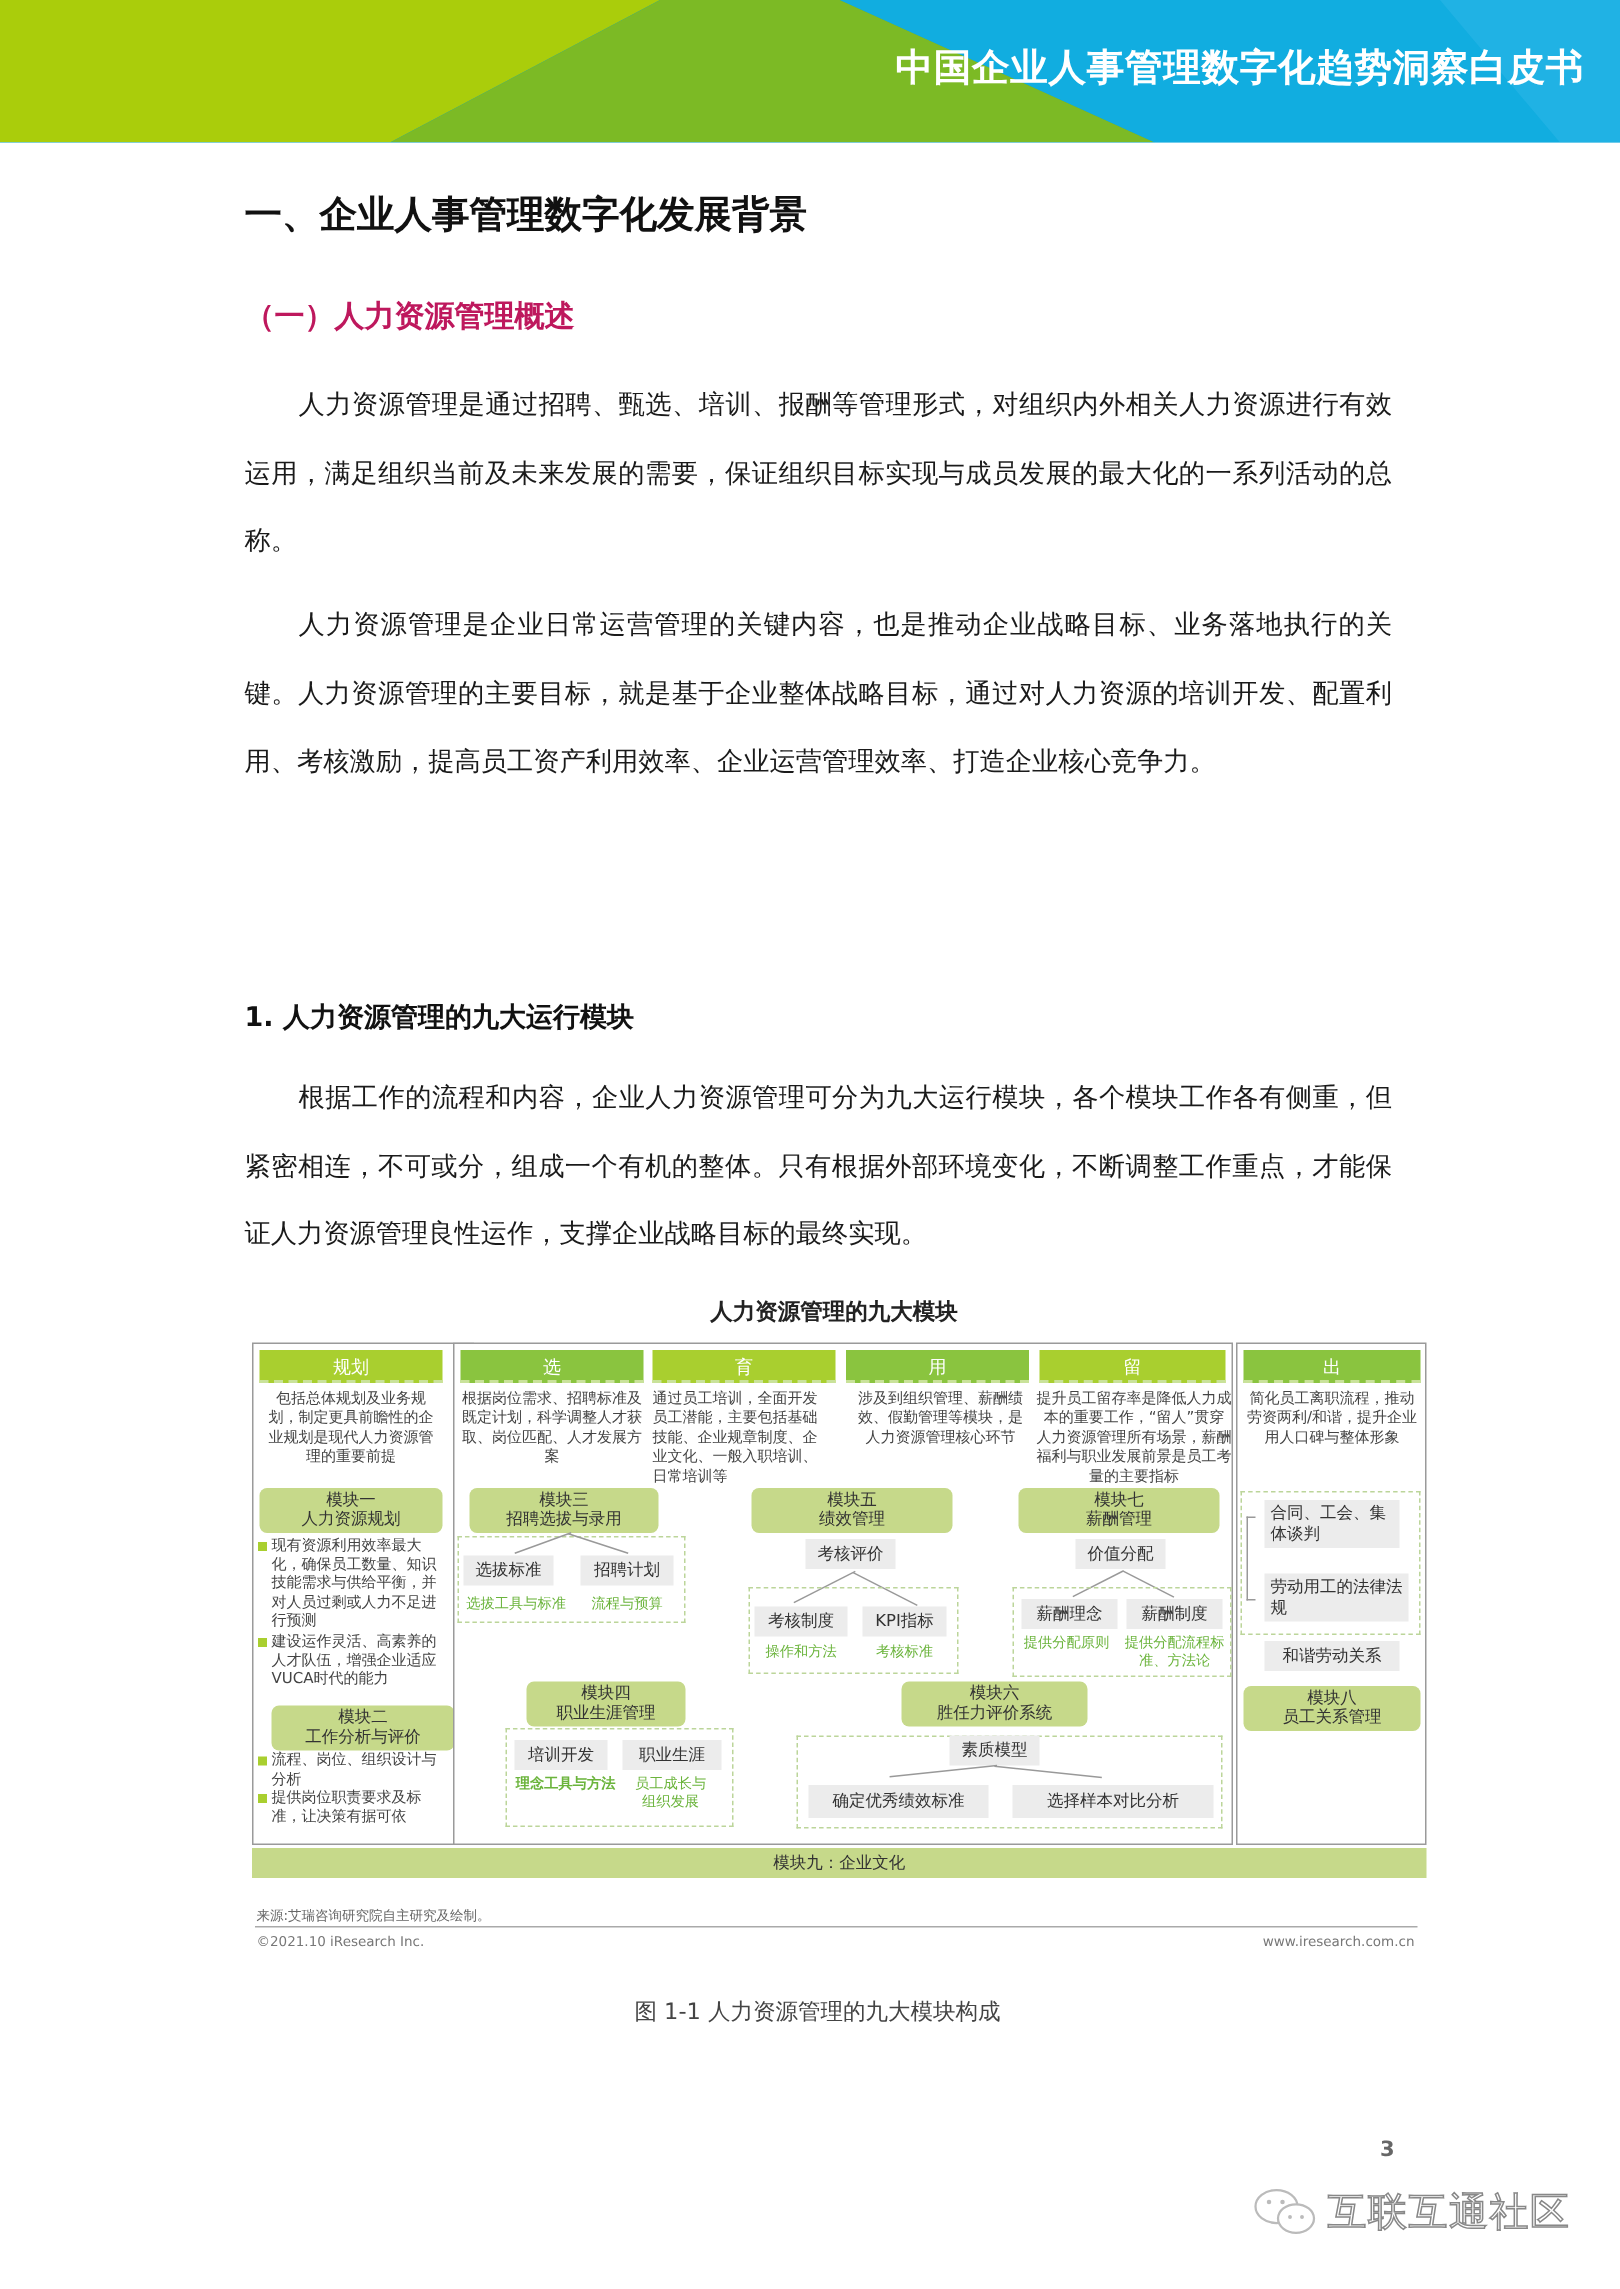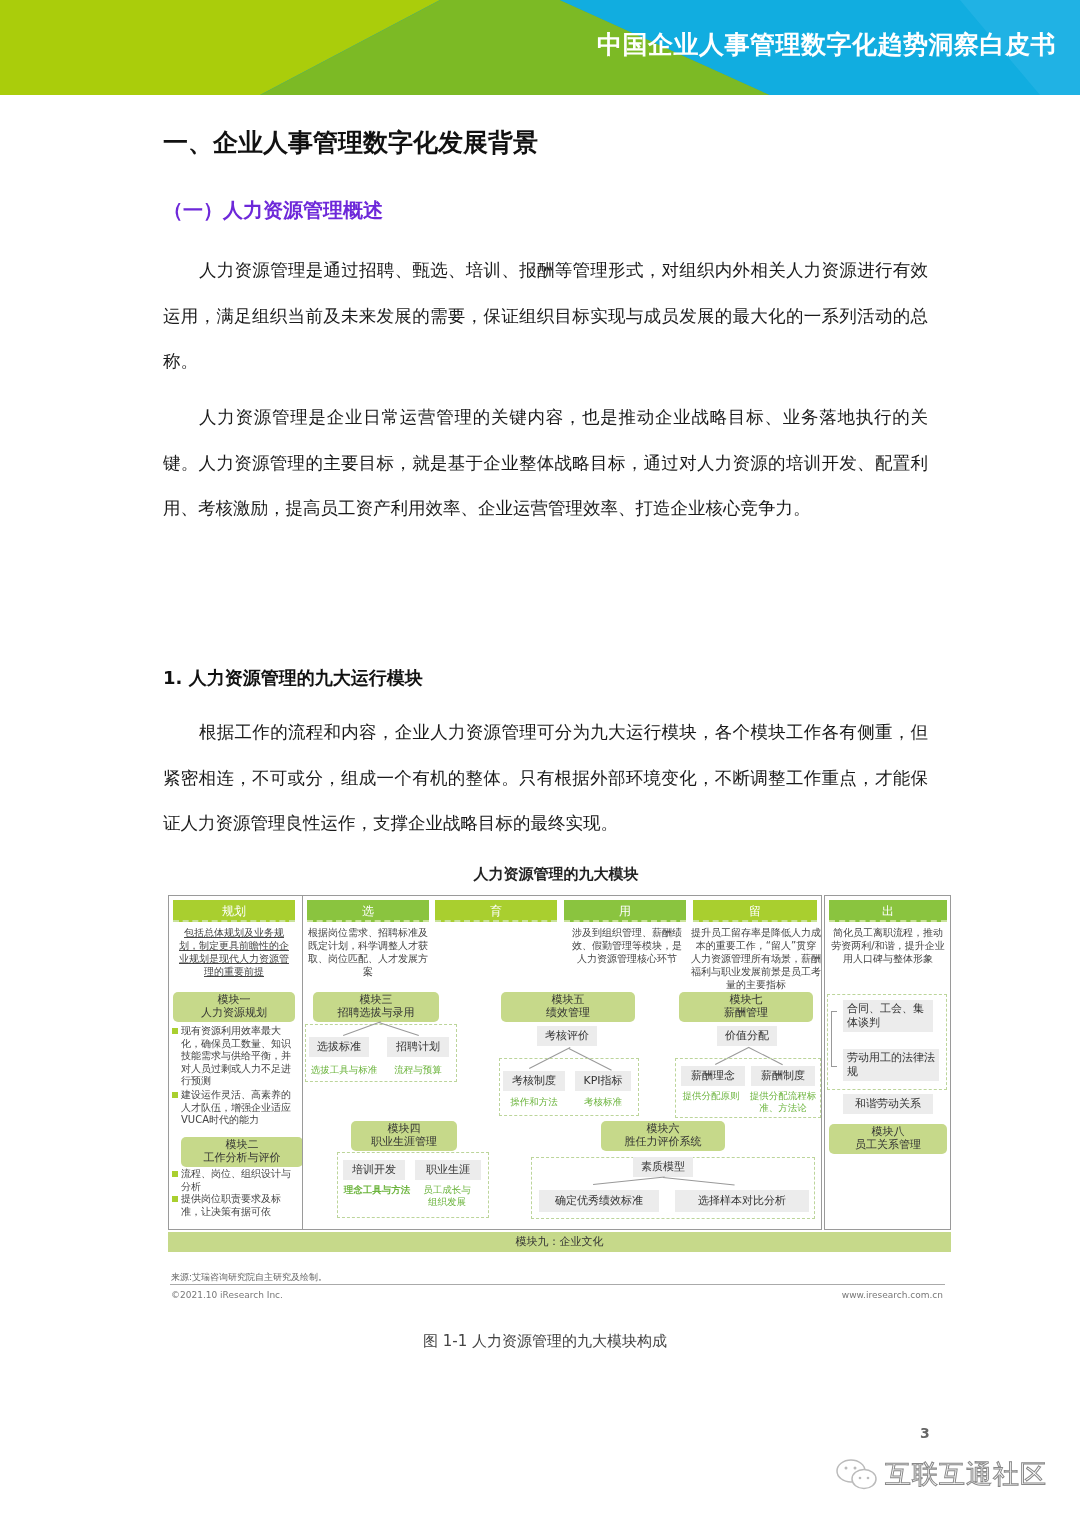--- a/index.html
+++ b/index.html
@@ -12,21 +12,21 @@
     clip-path: polygon(0 0, 440px 0, 260px 95px, 0 95px); }
   .banner .b2 { position: absolute; left: 0; top: 0; width: 1080px; height: 95px; background: #7cba25;
     clip-path: polygon(440px 0, 560px 0, 770px 95px, 260px 95px); }
   .banner .b3 { position: absolute; left: 0; top: 0; width: 1080px; height: 95px; background: #13aee0;
     clip-path: polygon(560px 0, 1080px 0, 1080px 95px, 770px 95px); opacity: 0.9; }
   .banner .b4 { position: absolute; left: 0; top: 0; width: 1080px; height: 95px; background: #2bb6e6;
     clip-path: polygon(960px 0, 1080px 0, 1080px 95px, 1040px 95px); opacity: 0.6; }
   .banner-title { position: absolute; right: 24px; top: 28px; color: #ffffff; font-size: 25px; font-weight: bold; letter-spacing: 0.5px; }
 
   .h1 { position: absolute; left: 163px; top: 126px; font-size: 25px; font-weight: bold; color: #111; }
-  .h2 { position: absolute; left: 163px; top: 197px; font-size: 20px; font-weight: bold; color: #6d28d9; }
+  .h2 { position: absolute; left: 163px; top: 197px; font-size: 20px; font-weight: bold; color: #be185d; }
   .h3 { position: absolute; left: 163px; top: 666px; font-size: 18px; font-weight: bold; color: #111; }
   .para { position: absolute; left: 163px; width: 765px; font-size: 17.5px; line-height: 45.5px; color: #1a1a1a; text-indent: 36px; text-align: justify; }
   .p1 { top: 248px; }
   .p2 { top: 395px; }
   .p3 { top: 710px; }
 
   
   .fig-title { position: absolute; left: 0; width: 1112px; top: 865px; text-align: center; font-size: 15px; font-weight: bold; color: #222; }
   .figure { position: absolute; left: 168px; top: 895px; width: 783px; height: 360px; }
   .col { position: absolute; top: 0; height: 335px; border: 1px solid #9a9a9a; background: #fff; }
@@ -69,21 +69,21 @@
 <div class="para p1">人力资源管理是通过招聘、甄选、培训、报酬等管理形式，对组织内外相关人力资源进行有效运用，满足组织当前及未来发展的需要，保证组织目标实现与成员发展的最大化的一系列活动的总称。</div>
 <div class="para p2">人力资源管理是企业日常运营管理的关键内容，也是推动企业战略目标、业务落地执行的关键。人力资源管理的主要目标，就是基于企业整体战略目标，通过对人力资源的培训开发、配置利用、考核激励，提高员工资产利用效率、企业运营管理效率、打造企业核心竞争力。</div>
 <div class="h3">1. 人力资源管理的九大运行模块</div>
 <div class="para p3">根据工作的流程和内容，企业人力资源管理可分为九大运行模块，各个模块工作各有侧重，但紧密相连，不可或分，组成一个有机的整体。只有根据外部环境变化，不断调整工作重点，才能保证人力资源管理良性运作，支撑企业战略目标的最终实现。</div>
 
 <div class="fig-title">人力资源管理的九大模块</div>
 <div class="figure">
 
   <div class="col" style="left:0; width:148px;">
     <div class="colhead light" style="left:4px; width:122px;">规划</div>
-    <div class="coldesc" style="left:6px; width:118px;text-decoration:underline;">包括总体规划及业务规划，制定更具前瞻性的企业规划是现代人力资源管理的重要前提</div>
+    <div class="coldesc" style="left:6px; width:118px;">包括总体规划及业务规划，制定更具前瞻性的企业规划是现代人力资源管理的重要前提</div>
     <div class="mod" style="left:4px; top:96px; width:122px; height:30px;">
       <div>模块一</div>
       <div>人力资源规划</div>
     </div>
     <div class="bul" style="left:3px; top:129px; width:122px;">现有资源利用效率最大化，确保员工数量、知识技能需求与供给平衡，并对人员过剩或人力不足进行预测</div>
     <div class="bul" style="left:3px; top:193px; width:122px;">建设运作灵活、高素养的人才队伍，增强企业适应VUCA时代的能力</div>
     <div class="mod" style="left:12px; top:241px; width:122px; height:30px;">
       <div>模块二</div>
       <div>工作分析与评价</div>
     </div>
@@ -91,20 +91,21 @@
     <div class="bul" style="left:3px; top:297px; width:122px;">提供岗位职责要求及标准，让决策有据可依</div>
   </div>
 
   <div class="col" style="left:134px; width:520px;">
     <div class="colhead" style="left:4px; width:122px;">选</div>
     <div class="colhead light" style="left:132px; width:122px;">育</div>
     <div class="colhead" style="left:261px; width:122px;">用</div>
     <div class="colhead light" style="left:390px; width:124px;">留</div>
 
     <div class="coldesc" style="left:4px; width:122px;">根据岗位需求、招聘标准及既定计划，科学调整人才获取、岗位匹配、人才发展方案</div>
+    <div class="coldesc" style="left:132px; width:118px; text-align:left;">通过员工培训，全面开发员工潜能，主要包括基础技能、企业规章制度、企业文化、一般入职培训、日常培训等</div>
     <div class="coldesc" style="left:265px; width:118px;">涉及到组织管理、薪酬绩效、假勤管理等模块，是人力资源管理核心环节</div>
     <div class="coldesc" style="left:388px; width:130px;">提升员工留存率是降低人力成本的重要工作，“留人”贯穿人力资源管理所有场景，薪酬福利与职业发展前景是员工考量的主要指标</div>
 
     <div class="mod" style="left:10px; top:96px; width:126px; height:30px;">
       <div>模块三</div>
       <div>招聘选拔与录用</div>
     </div>
     <div class="dash" style="left:2px; top:128px; width:152px; height:58px;"></div>
     <div class="line" style="left:40px; top:139px; width:40px; transform:rotate(-20deg);"></div>
     <div class="line" style="left:76px; top:126px; width:42px; transform:rotate(18deg);"></div>

